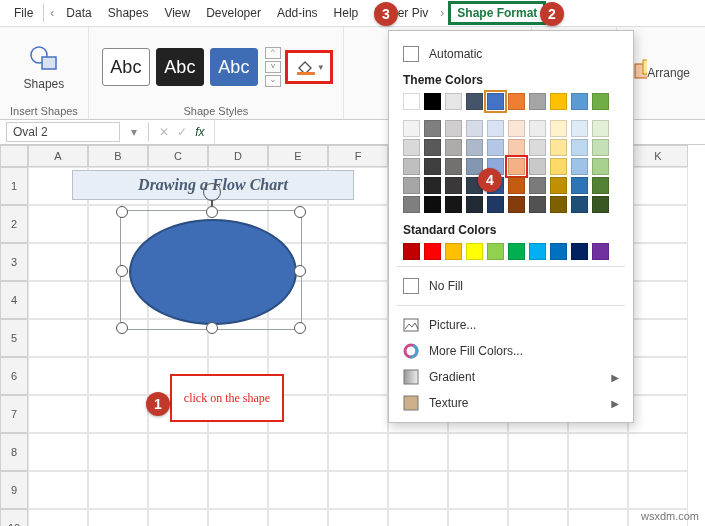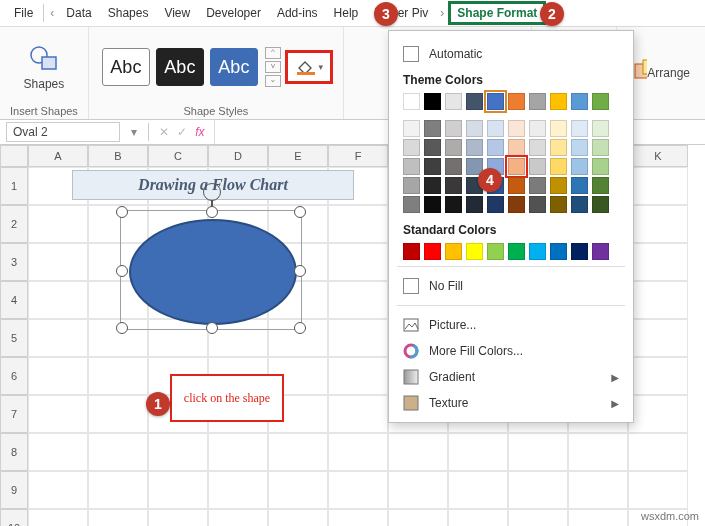--- a/index.html
+++ b/index.html
@@ -70,21 +70,21 @@
     width:42px; height:28px; border:3px solid #e1241a; display:flex; align-items:center; justify-content:center;
     background:#fff; margin-left:4px;
   }
   .big-btn { display:flex; flex-direction:row; align-items:center; justify-content:center; width:58px; }
   .big-btn svg { margin-bottom:4px; }
   
   .fxbar { display:flex; align-items:center; height:24px; border-bottom:1px solid #ccc; background:#fff; }
   .namebox { width:100px; padding:2px 6px; border:1px solid #ccc; margin:0 6px; background:#fff; }
   .fxdrop { width:16px; text-align:center; color:#888; }
   .fxsep { width:1px; height:18px; background:#ccc; margin:0 6px; }
-  .fx-icon { color:#ec4899; font-style:italic; padding:0 4px; }
+  .fx-icon { color:#14532d; font-style:italic; padding:0 4px; }
   
   .grid { position:relative; display:grid; grid-template-columns: 28px repeat(11, 60px); }
   .hdr, .rhdr {
     background:#f3f3f3; border:1px solid #d0d0d0; text-align:center; font-size:11px;
     color:#555; height:20px; line-height:20px;
   }
   .rhdr { height:36px; line-height:36px; }
   .corner { background:#f3f3f3; border:1px solid #d0d0d0; }
   .cell { border:1px solid #e5e5e5; height:36px; }
   

